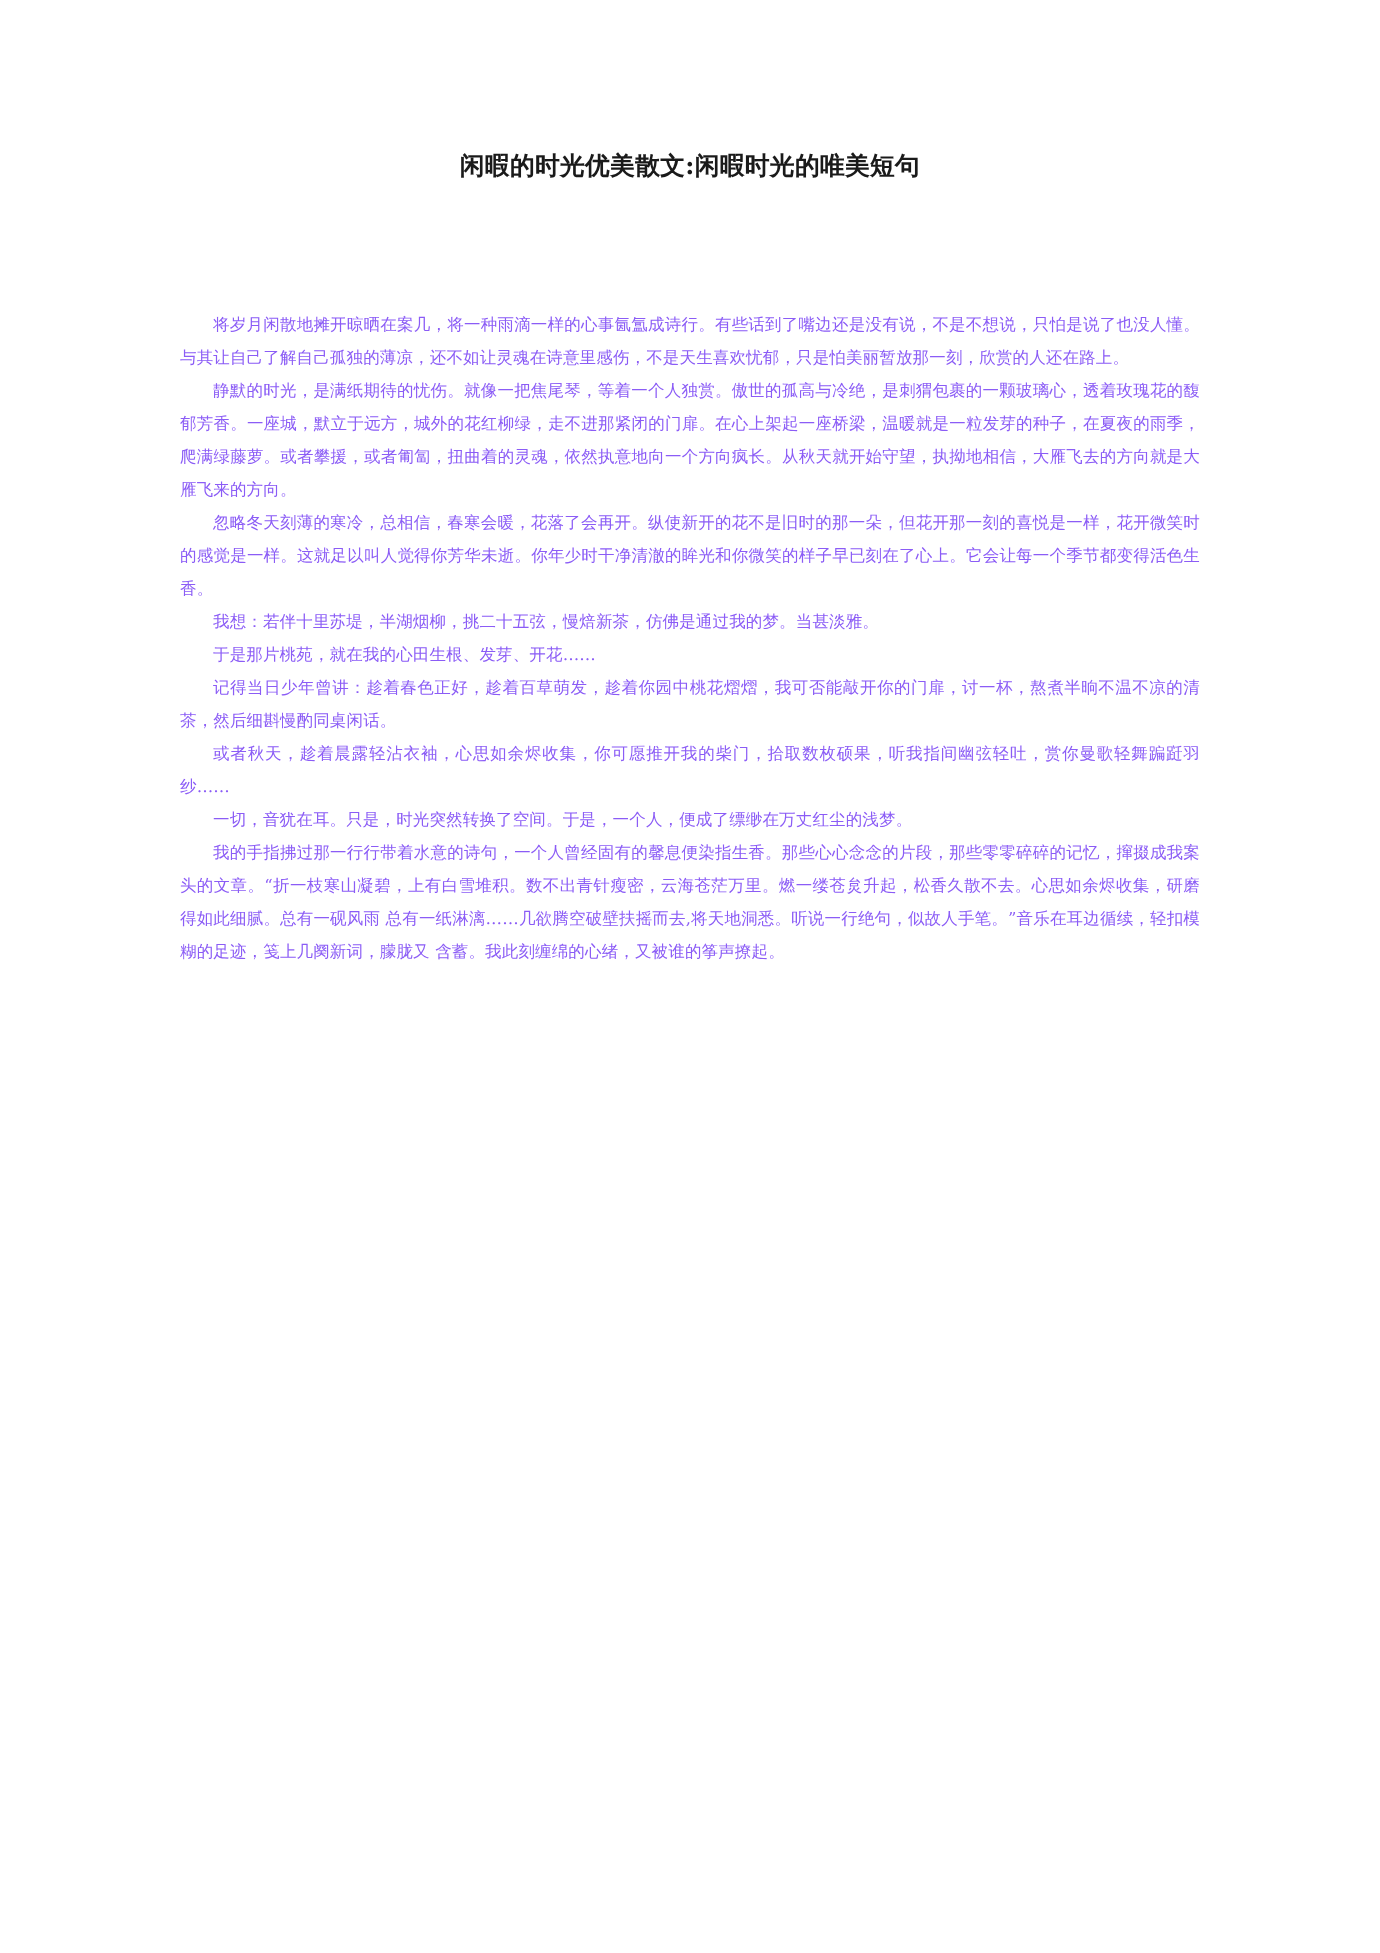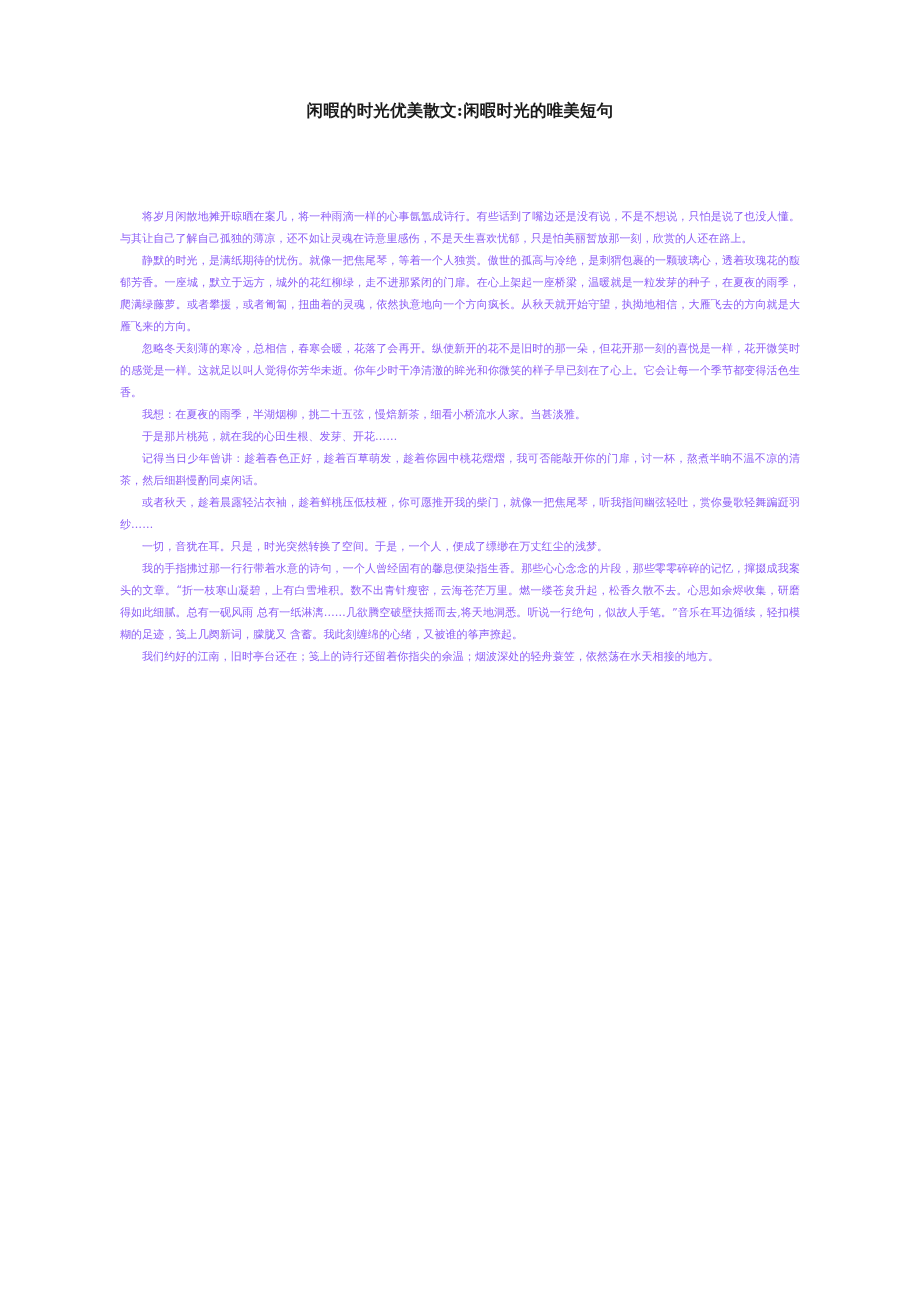--- a/index.html
+++ b/index.html
@@ -56,22 +56,21 @@
 <body>
 
 <div class="page">
 
   <div class="doc-title">闲暇的时光优美散文:闲暇时光的唯美短句</div>
 
   <div class="body-area">
     <p class="para">将岁月闲散地摊开晾晒在案几，将一种雨滴一样的心事氤氲成诗行。有些话到了嘴边还是没有说，不是不想说，只怕是说了也没人懂。与其让自己了解自己孤独的薄凉，还不如让灵魂在诗意里感伤，不是天生喜欢忧郁，只是怕美丽暂放那一刻，欣赏的人还在路上。</p>
     <p class="para">静默的时光，是满纸期待的忧伤。就像一把焦尾琴，等着一个人独赏。傲世的孤高与冷绝，是刺猬包裹的一颗玻璃心，透着玫瑰花的馥郁芳香。一座城，默立于远方，城外的花红柳绿，走不进那紧闭的门扉。在心上架起一座桥梁，温暖就是一粒发芽的种子，在夏夜的雨季，爬满绿藤萝。或者攀援，或者匍匐，扭曲着的灵魂，依然执意地向一个方向疯长。从秋天就开始守望，执拗地相信，大雁飞去的方向就是大雁飞来的方向。</p>
     <p class="para">忽略冬天刻薄的寒冷，总相信，春寒会暖，花落了会再开。纵使新开的花不是旧时的那一朵，但花开那一刻的喜悦是一样，花开微笑时的感觉是一样。这就足以叫人觉得你芳华未逝。你年少时干净清澈的眸光和你微笑的样子早已刻在了心上。它会让每一个季节都变得活色生香。</p>
-    <p class="para">我想：在夏夜的雨季，半湖烟柳，挑二十五弦，慢焙新茶，细看小桥流水人家。当甚淡雅。</p>
+    <p class="para">我想：若伴十里苏堤，半湖烟柳，挑二十五弦，慢焙新茶，仿佛是通过我的梦。当甚淡雅。</p>
     <p class="para">于是那片桃苑，就在我的心田生根、发芽、开花……</p>
     <p class="para">记得当日少年曾讲：趁着春色正好，趁着百草萌发，趁着你园中桃花熠熠，我可否能敲开你的门扉，讨一杯，熬煮半晌不温不凉的清茶，然后细斟慢酌同桌闲话。</p>
-    <p class="para">或者秋天，趁着晨露轻沾衣袖，趁着鲜桃压低枝桠，你可愿推开我的柴门，就像一把焦尾琴，听我指间幽弦轻吐，赏你曼歌轻舞蹁跹羽纱……</p>
+    <p class="para">或者秋天，趁着晨露轻沾衣袖，心思如余烬收集，你可愿推开我的柴门，拾取数枚硕果，听我指间幽弦轻吐，赏你曼歌轻舞蹁跹羽纱……</p>
     <p class="para">一切，音犹在耳。只是，时光突然转换了空间。于是，一个人，便成了缥缈在万丈红尘的浅梦。</p>
     <p class="para">我的手指拂过那一行行带着水意的诗句，一个人曾经固有的馨息便染指生香。那些心心念念的片段，那些零零碎碎的记忆，撺掇成我案头的文章。“折一枝寒山凝碧，上有白雪堆积。数不出青针瘦密，云海苍茫万里。燃一缕苍炱升起，松香久散不去。心思如余烬收集，研磨得如此细腻。总有一砚风雨 总有一纸淋漓……几欲腾空破壁扶摇而去,将天地洞悉。听说一行绝句，似故人手笔。”音乐在耳边循续，轻扣模糊的足迹，笺上几阕新词，朦胧又 含蓄。我此刻缠绵的心绪，又被谁的筝声撩起。</p>
-    <p class="para">我们约好的江南，旧时亭台还在；笺上的诗行还留着你指尖的余温；烟波深处的轻舟蓑笠，依然荡在水天相接的地方。</p>
   </div>
 
 </div>
 
 </body></html>

